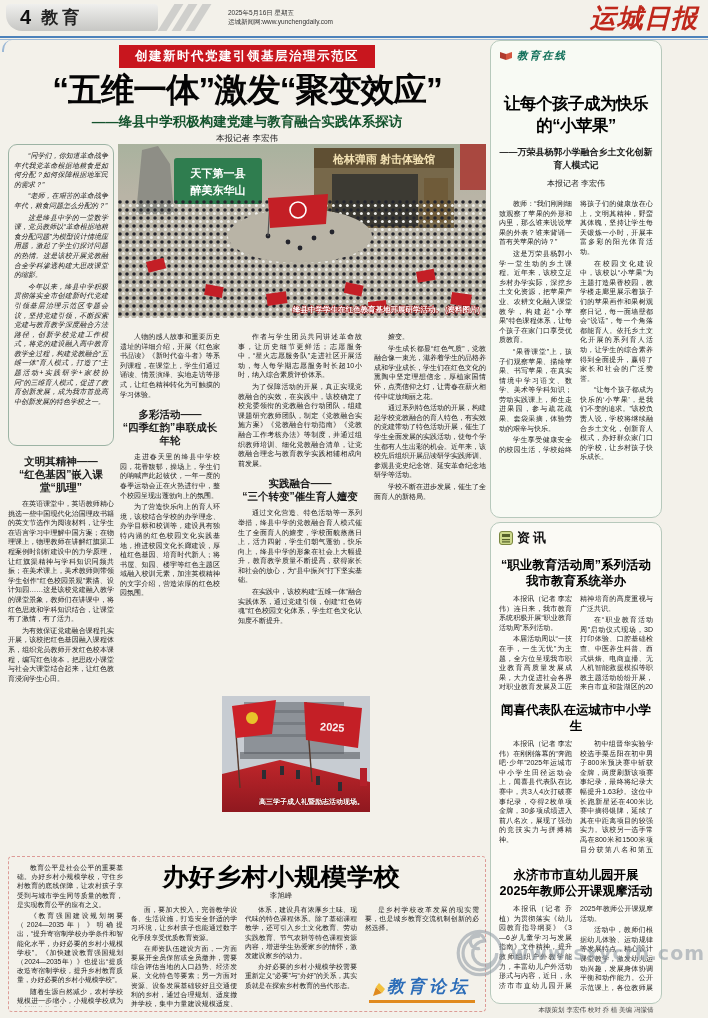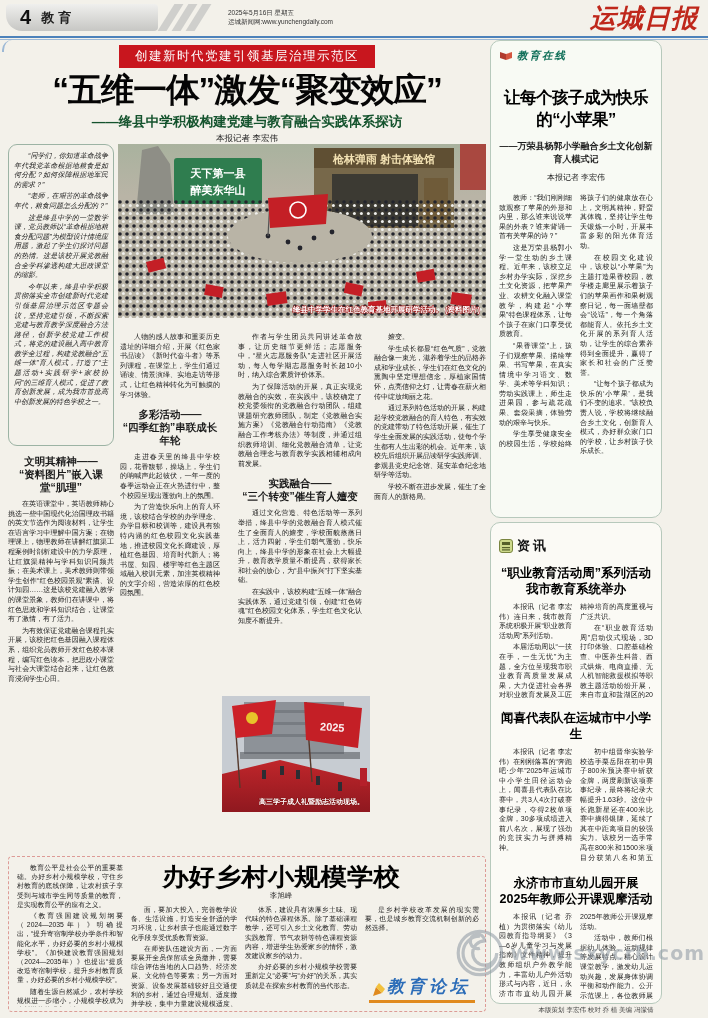--- a/index.html
+++ b/index.html
@@ -4,33 +4,33 @@
 <style>
   html,body{margin:0;padding:0;background:#e8e5dc;}
   *{box-sizing:border-box;}
   #page{position:relative;width:708px;height:1018px;margin:0 auto;background:#f3f1ea;
         font-family:"Liberation Sans",sans-serif;color:#1a1a1a;overflow:hidden;}
   
   .hdr-tab{position:absolute;left:6px;top:4px;width:152px;height:27px;
      background:linear-gradient(#efefed,#c7c7c4);border-radius:4px 4px 4px 16px;
      display:flex;align-items:center;gap:10px;padding-left:14px;}
   .hdr-num{font-size:20px;font-weight:900;color:#111;}
-  .hdr-sec{font-size:13px;font-weight:700;color:#222;letter-spacing:4px;text-align:right;}
+  .hdr-sec{font-size:17px;font-weight:700;color:#222;letter-spacing:4px;text-align:right;}
   .stripe{position:absolute;top:4px;width:9px;height:27px;background:#cfcfcc;transform:skewX(-32deg);}
   .hdr-dates{position:absolute;left:228px;top:8px;font-size:6.5px;line-height:9px;color:#333;}
   .masthead{position:absolute;right:10px;top:1px;font-family:"DejaVu Serif",serif;
      font-size:26px;font-weight:900;font-style:italic;color:#bf271b;letter-spacing:1px;}
   .hdr-rule{position:absolute;left:0;top:36px;width:708px;height:4px;
      border-top:2px solid #4d82ba;border-bottom:1px solid #9db9d6;}
   .corner{position:absolute;left:2px;top:40px;width:12px;height:12px;
      border-left:2px solid #9db9d6;border-top-left-radius:10px;}
   
   #main{position:absolute;left:8px;top:44px;width:478px;height:808px;}
   .banner{position:absolute;left:50%;transform:translateX(-50%);top:1px;background:#c8161e;color:#fff;
-     font-size:12.5px;font-weight:400;letter-spacing:1.5px;padding:3px 16px;white-space:nowrap;}
+     font-size:12.5px;font-weight:700;letter-spacing:1.5px;padding:3px 16px;white-space:nowrap;}
   .headline{position:absolute;left:0;top:24px;width:100%;text-align:center;font-size:33px;
      font-weight:900;color:#050505;letter-spacing:-1px;transform:scaleX(1.02);white-space:nowrap;}
   .subtitle{position:absolute;left:0;top:69px;width:100%;text-align:center;font-size:13.5px;font-weight:700;color:#14532d;}
   .byline{position:absolute;left:0;top:89px;width:100%;text-align:center;font-size:8.5px;color:#222;}
   .ncol{position:absolute;font-size:7px;line-height:9.6px;text-align:justify;overflow:hidden;}
   .ncol p{margin:0 0 2px 0;text-indent:14px;}
   #col1{left:0;top:100px;width:106px;height:708px;}
   .introbox{border:1px solid #9cb3a4;border-radius:9px;padding:6px 5px;height:302px;overflow:hidden;
      font-style:italic;}
   .introbox p{margin:0 0 2px 0;text-indent:14px;}
@@ -38,25 +38,25 @@
   #col2{left:112px;top:288px;width:100px;height:520px;}
   #col3{left:230px;top:288px;width:124px;height:360px;}
   #col4{left:366px;top:288px;width:112px;height:520px;}
   
   #photo1{position:absolute;left:110px;top:100px;width:368px;height:174px;}
   #photo2{position:absolute;left:214px;top:652px;width:148px;height:116px;}
   .photo-frame{width:100%;height:100%;display:block;}
   
   .sbox{position:absolute;left:490px;width:172px;border:1.5px solid #b7c9bc;border-radius:10px;background:#f8faf4;}
   #box1{top:40px;height:478px;padding:6px 8px;}
-  #box2{top:522px;height:482px;padding:14px 8px;background:#fbfaf5;}
+  #box2{top:522px;height:482px;padding:6px 8px;background:#fbfaf5;}
   .chip{display:inline-flex;align-items:center;gap:4px;}
   .chip-label{font-size:10.5px;font-weight:900;font-style:italic;color:#0e6e57;letter-spacing:2px;}
   .chip2-label{font-size:13px;font-weight:900;color:#111;letter-spacing:3px;}
-  .b1-title{margin-top:22px;text-align:center;font-size:16.5px;font-weight:900;color:#000;letter-spacing:-0.5px;}
+  .b1-title{margin-top:28px;text-align:center;font-size:16.5px;font-weight:900;color:#000;letter-spacing:-0.5px;}
   .b1-sub{margin-top:9px;text-align:center;font-size:9px;font-weight:700;color:#1c1c1c;}
   .b1-byline{margin-top:6px;text-align:center;font-size:8px;color:#222;}
   .twocol{column-count:2;column-gap:8px;font-size:7px;line-height:9.6px;text-align:justify;overflow:hidden;}
   .twocol p{margin:0 0 2px 0;text-indent:14px;}
   #b1-body{margin-top:10px;height:328px;}
   .a-title{text-align:center;font-weight:900;color:#000;font-size:12.5px;line-height:16px;margin-top:8px;}
   .a-body{margin-top:5px;}
   #a1-body{height:100px;}
   #a2-body{height:120px;}
   #a3-body{height:92px;}
@@ -157,21 +157,21 @@
 
     <div id="col1" class="ncol">
       <div class="introbox">
           <p>“同学们，你知道革命战争年代我党革命根据地粮食是如何分配？如何保障根据地军民的需求？”</p>
           <p>“老师，在艰苦的革命战争年代，粮食问题怎么分配的？”</p>
           <p>这是绛县中学的一堂数学课，党员教师以“革命根据地粮食分配问题”为模型设计情境应用题，激起了学生们探讨问题的热情。这是该校开展党教融合全学科渗透构建大思政课堂的缩影。</p>
           <p>今年以来，绛县中学积极贯彻落实全市创建新时代党建引领基层治理示范区专题会议，坚持党建引领，不断探索党建与教育教学深度融合方法路径，创新学校党建工作模式，将党的建设融入高中教育教学全过程，构建党教融合“五维一体”育人模式，打造了“主题活动+实践研学+家校协同”的三维育人模式，促进了教育创新发展，成为我市首批高中创新发展的特色学校之一。</p>
         </div>
       <div class="subhead">
         <div>文明其精神——</div>
-        <div>“资料图片”嵌入课堂“肌理”</div>
+        <div>“红色基因”嵌入课堂“肌理”</div>
       </div>
       <div>
           <p>在英语课堂中，英语教师精心挑选一些中国现代化治国理政书籍的英文节选作为阅读材料，让学生在语言学习中理解中国方案；在物理课上，物理教师在讲解红旗渠工程案例时剖析建设中的力学原理，让红旗渠精神与学科知识同频共振；在美术课上，美术教师则带领学生创作“红色校园景观”素描、设计知园……这是该校党建融入教学的课堂景象，教师们在讲课中，将红色思政和学科知识结合，让课堂有了激情，有了活力。</p>
           <p>为有效保证党建融合课程扎实开展，该校把红色基因融入课程体系，组织党员教师开发红色校本课程，编写红色读本，把思政小课堂与社会大课堂结合起来，让红色教育浸润学生心田。</p>
         </div>
     </div>
 
     <div id="col2" class="ncol">
       <div>
           <p>人物的感人故事和重要历史遗址的详细介绍，开展《红色家书品读》《新时代奋斗者》等系列课程，在课堂上，学生们通过诵读、情景演绎、实地走访等形式，让红色精神转化为可触摸的学习体验。</p>

